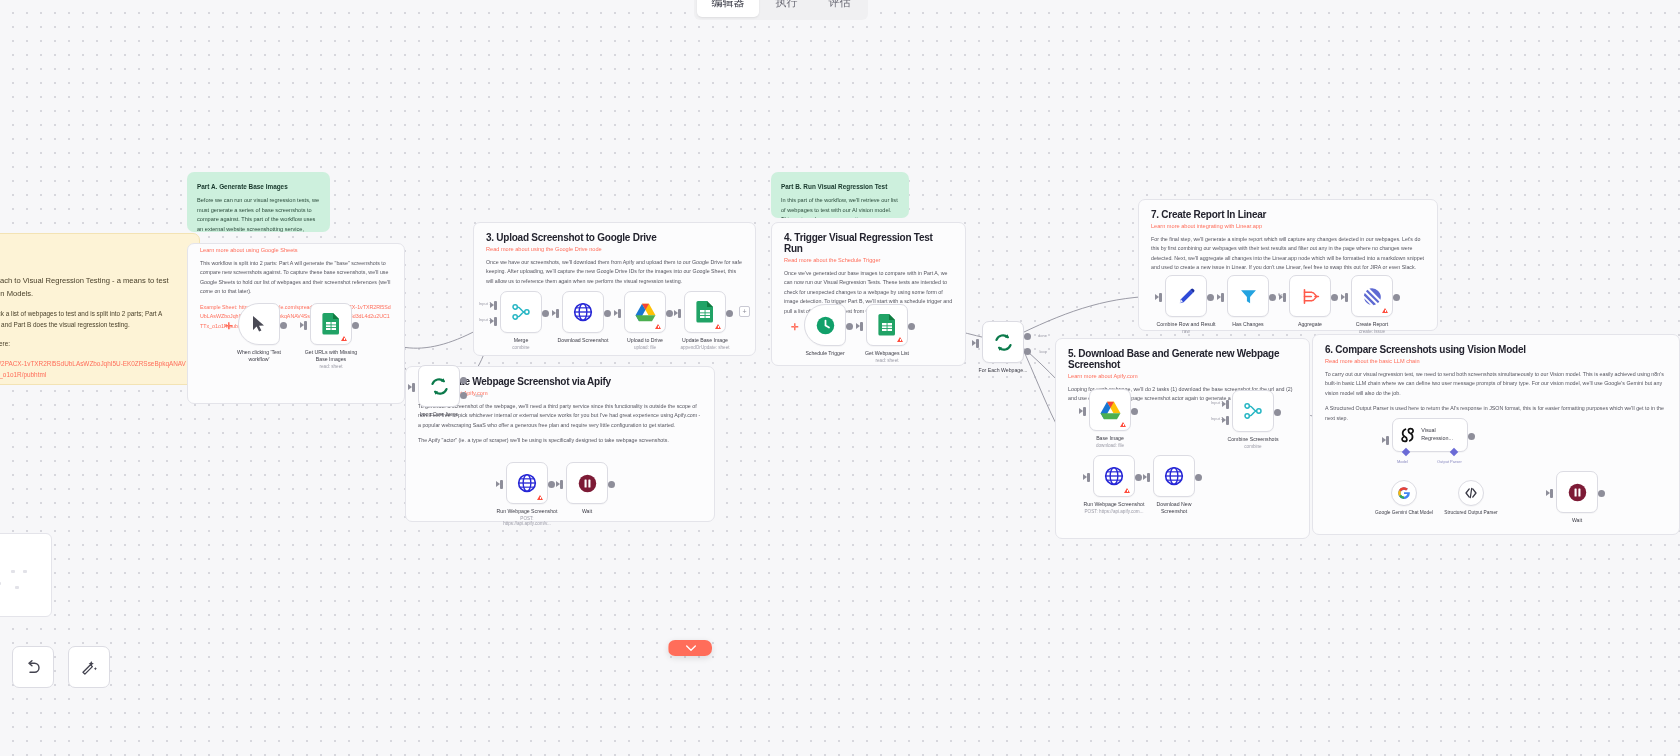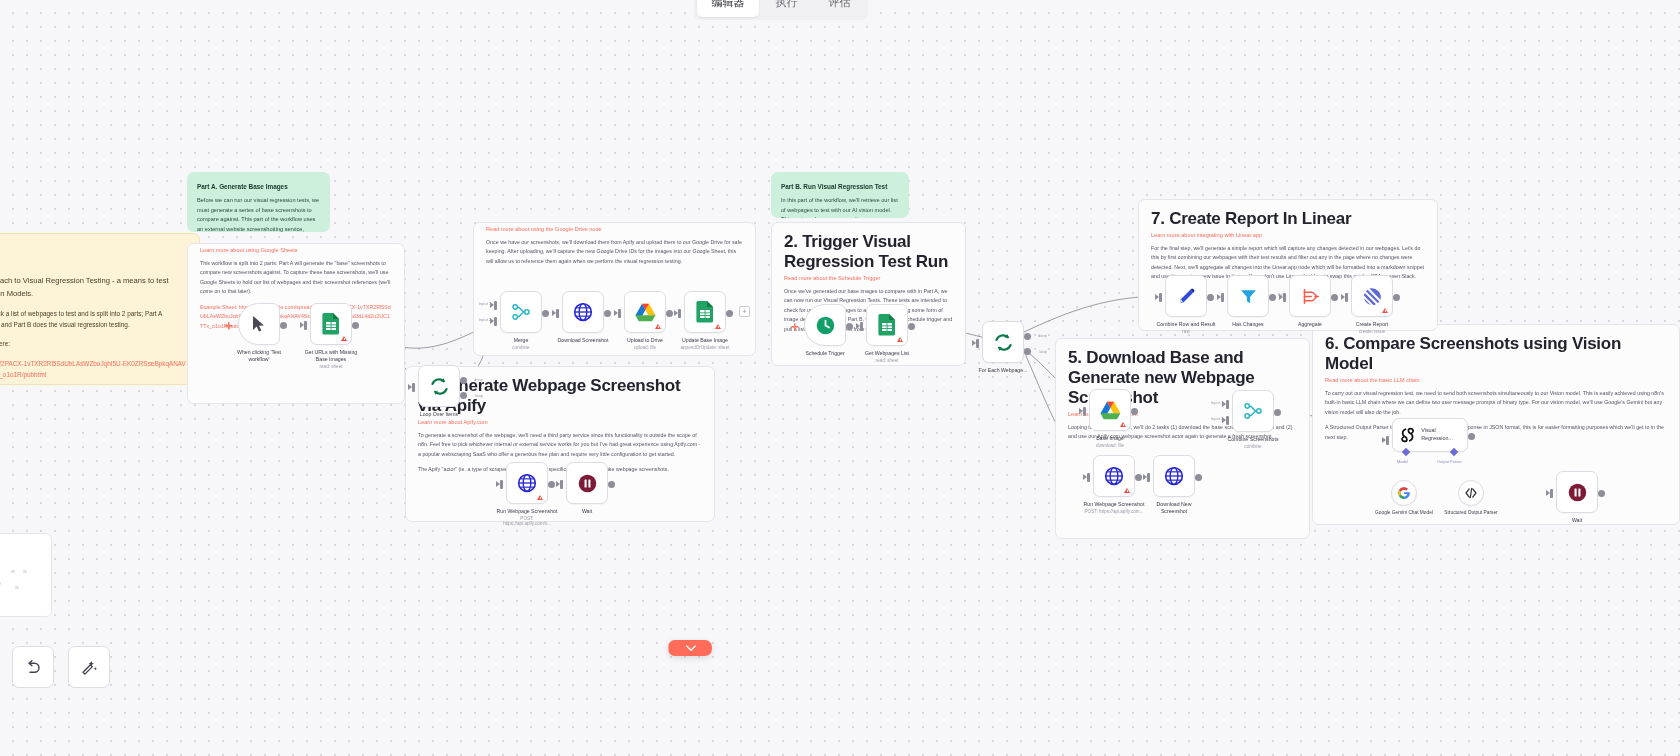--- a/index.html
+++ b/index.html
@@ -59,21 +59,21 @@
 
   
   .panel {
     position: absolute;
     background: #fcfcfd;
     border: 1px solid #e4e4ea;
     border-radius: 7px;
     overflow: hidden;
   }
   .panel .p-title {
-    font-size: 17px; font-weight: bold; color: #23232e;
+    font-size: 10px; font-weight: bold; color: #23232e;
     letter-spacing: -.25px;
     padding: 9px 12px 0 12px;
   }
   .panel .p-sub {
     font-size: 5.6px; color: #ff6d5a; padding: 3px 12px 0 12px;
   }
   .panel .p-body {
     font-size: 5.3px; line-height: 1.78; color: #55555f;
     padding: 6px 12px 0 12px;
   }
@@ -265,43 +265,44 @@
   <div class="panel" style="left:405px; top:366px; width:310px; height:156px;">
     <div class="p-title">2. Generate Webpage Screenshot via Apify</div>
     <div class="p-sub">Learn more about Apify.com</div>
     <div class="p-body">
       <p>To generate a screenshot of the webpage, we'll need a third party service since this functionality is outside the scope of n8n. Feel free to pick whichever internal or external service works for you but I've had great experience using Apify.com - a popular webscraping SaaS who offer a generous free plan and require very little configuration to get started.</p>
       <p>The Apify "actor" (ie. a type of scraper) we'll be using is specifically designed to take webpage screenshots.</p>
     </div>
   </div>
 
   <div class="panel" style="left:473px; top:222px; width:283px; height:134px;">
+    <div class="p-title">3. Upload Screenshot to Google Drive</div>
     <div class="p-sub">Read more about using the Google Drive node</div>
     <div class="p-body">
       <p>Once we have our screenshots, we'll download them from Apify and upload them to our Google Drive for safe keeping. After uploading, we'll capture the new Google Drive IDs for the images into our Google Sheet, this will allow us to reference them again when we perform the visual regression testing.</p>
     </div>
   </div>
 
   <div class="panel" style="left:771px; top:222px; width:195px; height:144px;">
-    <div class="p-title">2. Trigger Visual Regression Test Run</div>
+    <div class="p-title">4. Trigger Visual Regression Test Run</div>
     <div class="p-sub">Read more about the Schedule Trigger</div>
     <div class="p-body">
       <p>Once we've generated our base images to compare with in Part A, we can now run our Visual Regression Tests. These tests are intended to check for unexpected changes to a webpage by using some form of image detection. To trigger Part B, we'll start with a schedule trigger and pull a list of webpages to test from Google Sheets.</p>
     </div>
   </div>
 
   <div class="panel" style="left:1055px; top:338px; width:255px; height:201px;">
     <div class="p-title">5. Download Base and Generate new Webpage Screenshot</div>
     <div class="p-sub">Learn more about Apify.com</div>
     <div class="p-body">
       <p>Looping for each webpage, we'll do 2 tasks (1) download the base screenshot for the url and (2) and use our Apify.com webpage screenshot actor again to generate a fresh screenshot.</p>
     </div>
   </div>
 
-  <div class="panel" style="left:1312px; top:324px; width:368px; height:201px;">
+  <div class="panel" style="left:1312px; top:334px; width:368px; height:201px;">
     <div class="p-title">6. Compare Screenshots using Vision Model</div>
     <div class="p-sub">Read more about the basic LLM chain</div>
     <div class="p-body">
       <p>To carry out our visual regression test, we need to send both screenshots simultaneously to our Vision model. This is easily achieved using n8n's built-in basic LLM chain where we can define two user message prompts of binary type. For our vision model, we'll use Google's Gemini but any vision model will also do the job.</p>
       <p>A Structured Output Parser is used here to return the AI's response in JSON format, this is for easier formatting purposes which we'll get to in the next step.</p>
     </div>
   </div>
 
   <div class="panel" style="left:1138px; top:199px; width:300px; height:132px;">
     <div class="p-title">7. Create Report In Linear</div>

